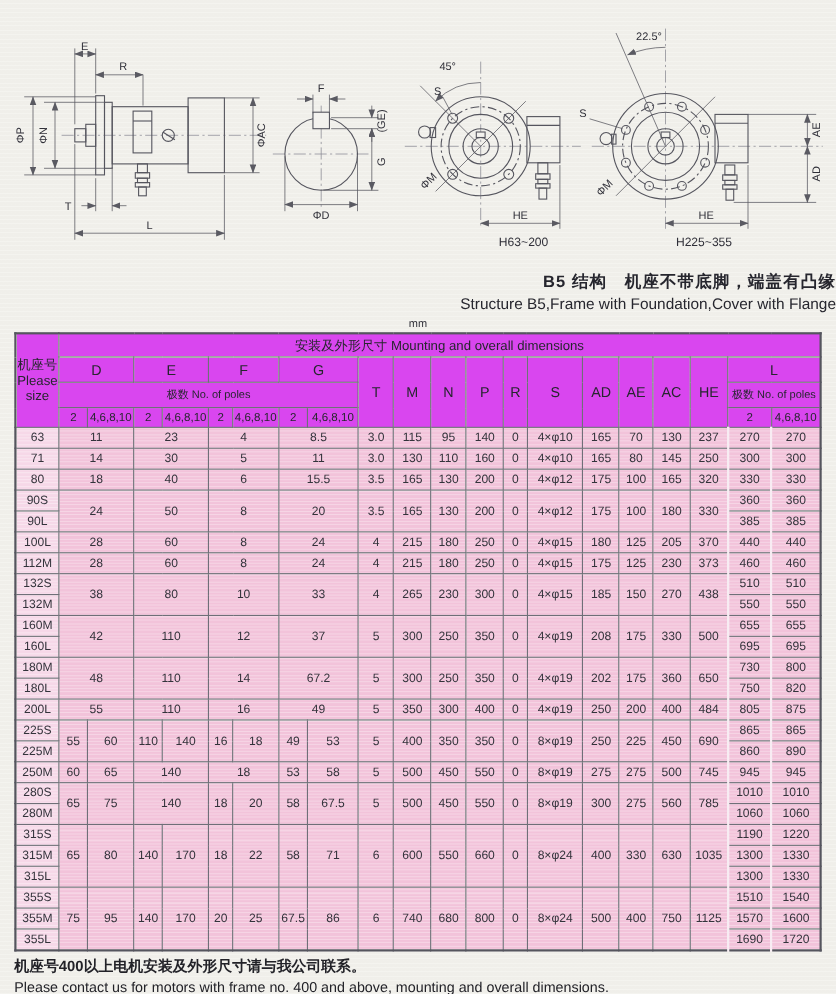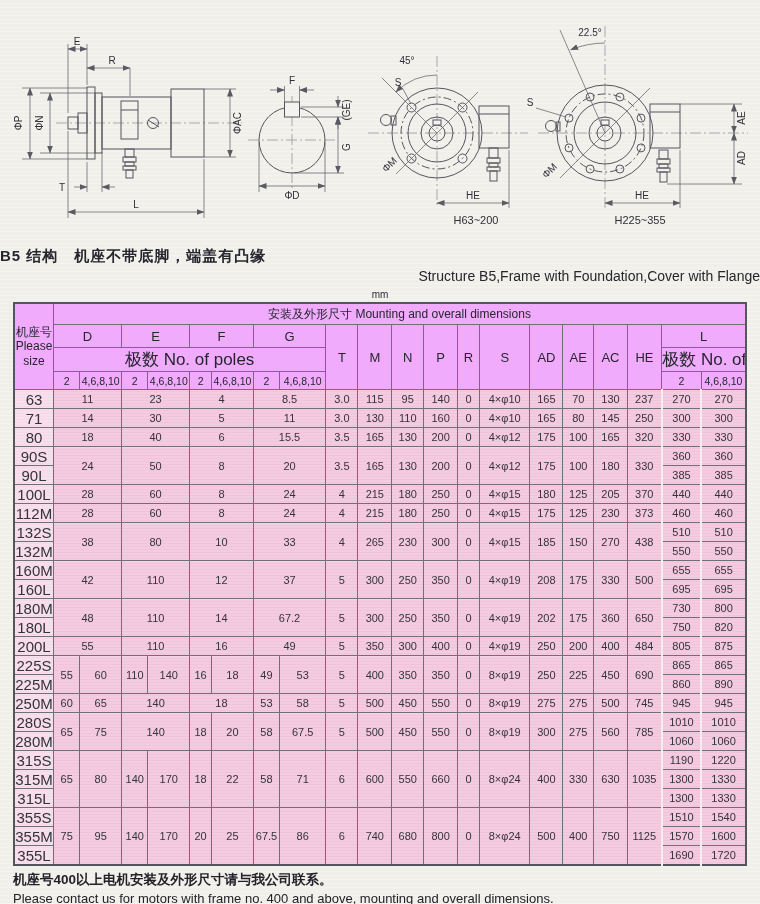--- a/index.html
+++ b/index.html
@@ -10,37 +10,37 @@
     font-family:"Liberation Sans", sans-serif;
     overflow:hidden;position:relative;color:#2f2f38;
   }
   .drawings{display:block;width:760px;height:240px;}
   .ln *{fill:none;stroke:#55555e;stroke-width:1;}
   .fillbg{fill:#f3f2ee;}
   .cl line{fill:none;stroke:#8b8b94;stroke-width:.7;stroke-dasharray:11 3 2 3;}
   .dimg line, .dimg path{fill:none;stroke:#5a5a62;stroke-width:.7;}
   text.dl{font:10px "Liberation Sans", sans-serif;fill:#2f2f38;}
   text.cap{font:11px "Liberation Sans", sans-serif;fill:#2f2f38;}
-  .title-zh{text-align:left;font-size:15px;font-weight:bold;letter-spacing:1px;margin-top:7px;color:#26262e;}
+  .title-zh{text-align:right;font-size:15px;font-weight:bold;letter-spacing:1px;margin-top:7px;color:#26262e;}
   .title-en{text-align:right;font-size:14px;margin-top:2px;color:#26262e;}
   .unit{width:734px;margin:5px auto 2px auto;text-align:center;font-size:10px;color:#2f2f38;}
   table.dim-table{width:734px;margin:0 auto;border-collapse:collapse;table-layout:fixed;border:2px solid #55555e;}
   .dim-table th,.dim-table td{border:1px solid #6f6f78;text-align:center;vertical-align:middle;padding:0;overflow:hidden;white-space:nowrap;}
-  .dim-table thead th{background:#f0abfc;font-weight:normal;color:#26262e;}
+  .dim-table thead th{background:#d946ef;font-weight:normal;color:#26262e;}
   .h1 th{height:20px;font-size:12px;}
   .h2 th{height:22px;font-size:13px;}
-  .h3 th{height:22px;font-size:17px;}
+  .h3 th{height:22px;font-size:10px;}
   .h4 th{height:17px;font-size:10.5px;}
   .framehead{font-size:11.5px;line-height:1.2;}
   .lpoles{font-size:9px;}
   .dim-table tbody td{
     height:18px;font-size:11px;color:#33333b;background:#f2c3da;
     background-image:repeating-linear-gradient(0deg, rgba(255,255,255,.3) 0 1px, transparent 1px 3px);
   }
-  .dim-table tbody td.frame{background:#f6d8e8;background-image:repeating-linear-gradient(0deg, rgba(255,255,255,.35) 0 1px, transparent 1px 3px);font-size:15px;}
+  .dim-table tbody td.frame{background:#f6d8e8;background-image:repeating-linear-gradient(0deg, rgba(255,255,255,.35) 0 1px, transparent 1px 3px);font-size:11px;}
   .dim-table tbody td.lcol{border-left:2px solid #f8ecf3;}
   .note-zh{margin:5px 16px 0 13px;font-size:13.5px;font-weight:bold;color:#222228;}
   .note-en{margin:2px 0 0 13px;font-size:13px;color:#222228;}
 </style>
 </head>
 <body>
 
 <svg class="drawings" viewBox="0 0 760 240">
   <defs>
     <pattern id="hatch" patternUnits="userSpaceOnUse" width="5" height="5" patternTransform="rotate(45)">

